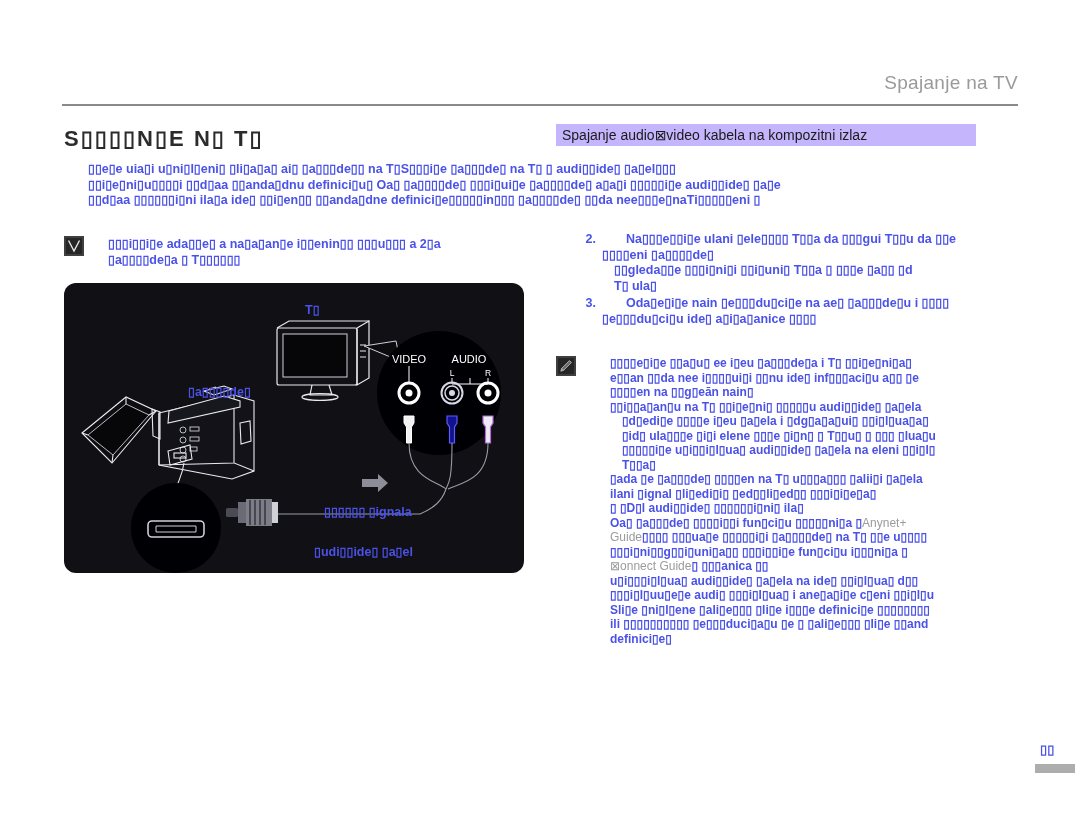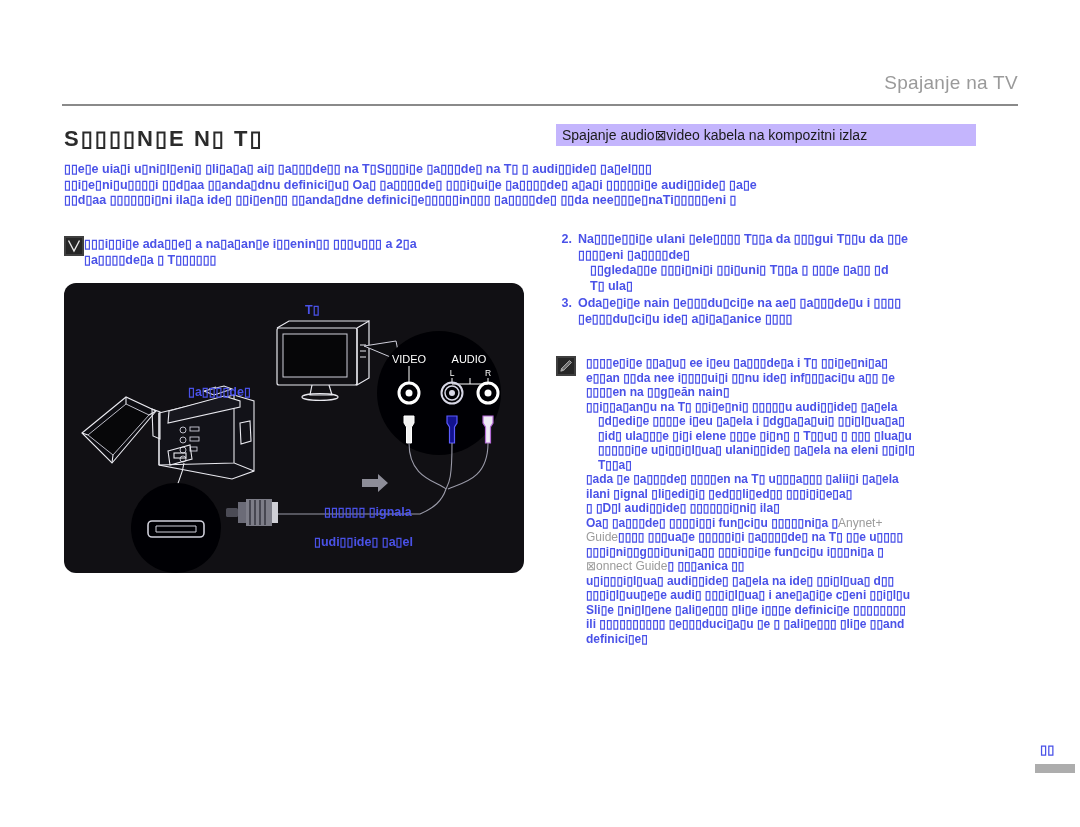--- a/index.html
+++ b/index.html
@@ -28,20 +28,21 @@
   .gray-banner{
     position:absolute;left:556px;top:124px;width:420px;height:22px;
     background:#c4b5fd;color:#1b1b1b;font-size:14px;line-height:22px;
     padding-left:6px;box-sizing:border-box;white-space:nowrap;overflow:hidden;
   }
 
   
   .btext{
     color:#4a52e8;font-weight:bold;font-size:12.5px;line-height:15.5px;
     white-space:pre;
+    margin-left:24px;
   }
   .btext.sm{font-size:12px;line-height:14.5px;}
   .gtext{color:#9b9b9b;font-weight:400;}
 
   
   .intro{
     position:absolute;left:64px;top:162px;width:1016px;
   }
   .intro div{white-space:pre;overflow:hidden;}
 
@@ -216,21 +217,21 @@
       </g>
 
       <g>
         <path d="M298 196 h16 v-5 l10 9 l-10 9 v-5 h-16 z" fill="#8d8d98"></path>
       </g>
     </svg>
 
     <div class="fig-label lbl-tv" style="left:241px;top:19px;">T▯</div>
     <div class="fig-label lbl-cam" style="left:96px;top:101px;">▯a▯▯▯▯de▯</div>
     <div class="fig-label lbl-flow" style="left:260px;top:221px;">▯▯▯▯▯▯ ▯ignala</div>
-    <div class="fig-label lbl-cable" style="left:250px;top:251px;">▯udi▯▯ide▯ ▯a▯el</div>
+    <div class="fig-label lbl-cable" style="left:250px;top:261px;">▯udi▯▯ide▯ ▯a▯el</div>
   </div>
 
   <div class="rcol">
     <div style="height:72px"></div>
 
     <div class="row">
       <span class="btext num">2.</span>
       <span class="btext">Na▯▯▯e▯▯i▯e ulani ▯ele▯▯▯▯ T▯▯a da ▯▯▯gui T▯▯u da ▯▯e</span>
     </div>
     <div class="btext ind">▯▯▯▯eni ▯a▯▯▯▯de▯</div>
@@ -251,21 +252,21 @@
         <path d="M2.7 9.4 L4.6 11.3" stroke="#c9c9c9" stroke-width="0.8"></path>
       </svg>
     </div>
     <div class="note-lines" style="width:492px">
       <div class="btext sm">▯▯▯▯e▯i▯e ▯▯a▯u▯ ee i▯eu ▯a▯▯▯de▯a i T▯ ▯▯i▯e▯ni▯a▯</div>
       <div class="btext sm">e▯▯an ▯▯da nee i▯▯▯▯ui▯i ▯▯nu ide▯ inf▯▯▯aci▯u a▯▯ ▯e</div>
       <div class="btext sm">▯▯▯▯en na ▯▯g▯eān nain▯</div>
       <div class="btext sm">▯▯i▯▯a▯an▯u na T▯ ▯▯i▯e▯ni▯ ▯▯▯▯▯u audi▯▯ide▯ ▯a▯elа</div>
       <div class="btext sm hang">▯d▯edi▯e ▯▯▯▯e i▯eu ▯a▯ela i ▯dg▯a▯a▯ui▯ ▯▯i▯l▯ua▯a▯</div>
       <div class="btext sm hang">▯id▯ ula▯▯▯e ▯i▯i elene ▯▯▯e ▯i▯n▯ ▯ T▯▯u▯ ▯ ▯▯▯ ▯lua▯u</div>
-      <div class="btext sm hang">▯▯▯▯▯i▯e u▯i▯▯i▯l▯ua▯ ulani▯▯ide▯ ▯a▯ela na eleni ▯▯i▯l▯</div>
+      <div class="btext sm hang">▯▯▯▯▯i▯e u▯i▯▯i▯l▯ua▯ audi▯▯ide▯ ▯a▯ela na eleni ▯▯i▯l▯</div>
       <div class="btext sm hang">T▯▯a▯</div>
       <div class="btext sm">▯ada ▯e ▯a▯▯▯de▯ ▯▯▯▯en na T▯ u▯▯▯a▯▯▯ ▯alii▯i ▯a▯elа</div>
       <div class="btext sm">ilani ▯ignal ▯li▯edi▯i▯ ▯ed▯▯li▯ed▯▯ ▯▯▯i▯i▯e▯a▯</div>
       <div class="btext sm">▯ ▯D▯l audi▯▯ide▯ ▯▯▯▯▯▯i▯ni▯ ila▯</div>
 
       <div class="btext sm"><span>Oa▯ ▯a▯▯▯de▯ ▯▯▯▯i▯▯i fun▯ci▯u ▯▯▯▯▯ni▯a ▯</span><span class="gtext">Anynet+</span></div>
 
       <div class="btext sm"><span class="gtext">Guide</span><span>▯▯▯▯ ▯▯▯ua▯e ▯▯▯▯▯i▯i ▯a▯▯▯▯de▯ na T▯ ▯▯e u▯▯▯▯</span></div>
 
       <div class="btext sm">▯▯▯i▯ni▯▯g▯▯i▯uni▯a▯▯ ▯▯▯i▯▯i▯e fun▯ci▯u i▯▯▯ni▯a ▯</div>

